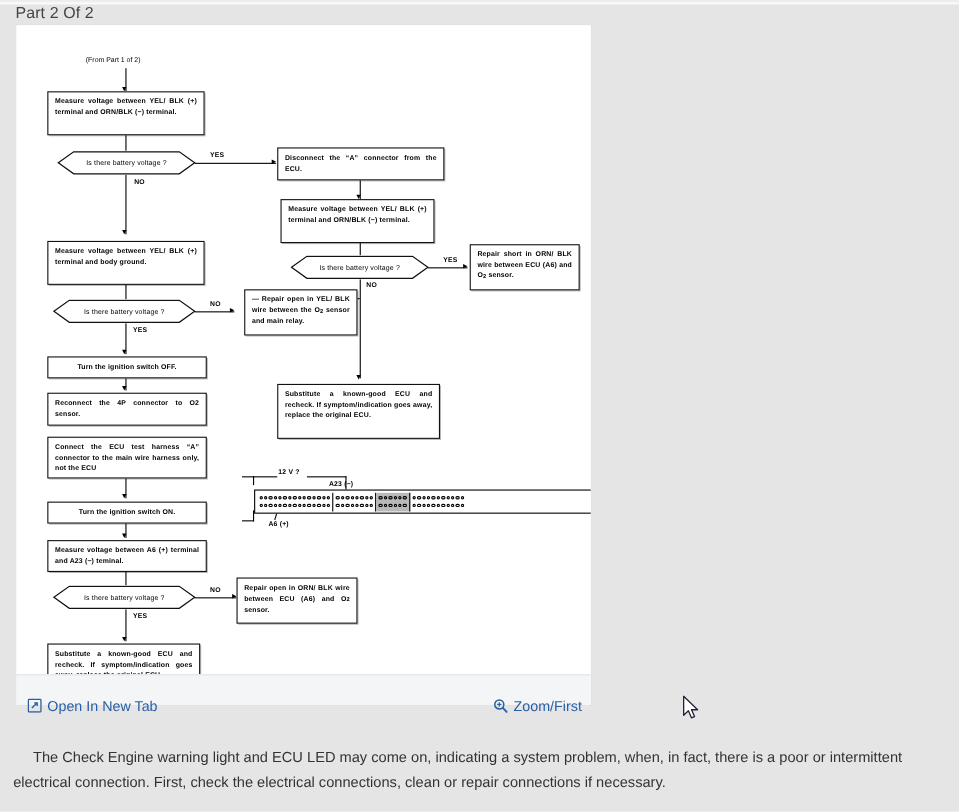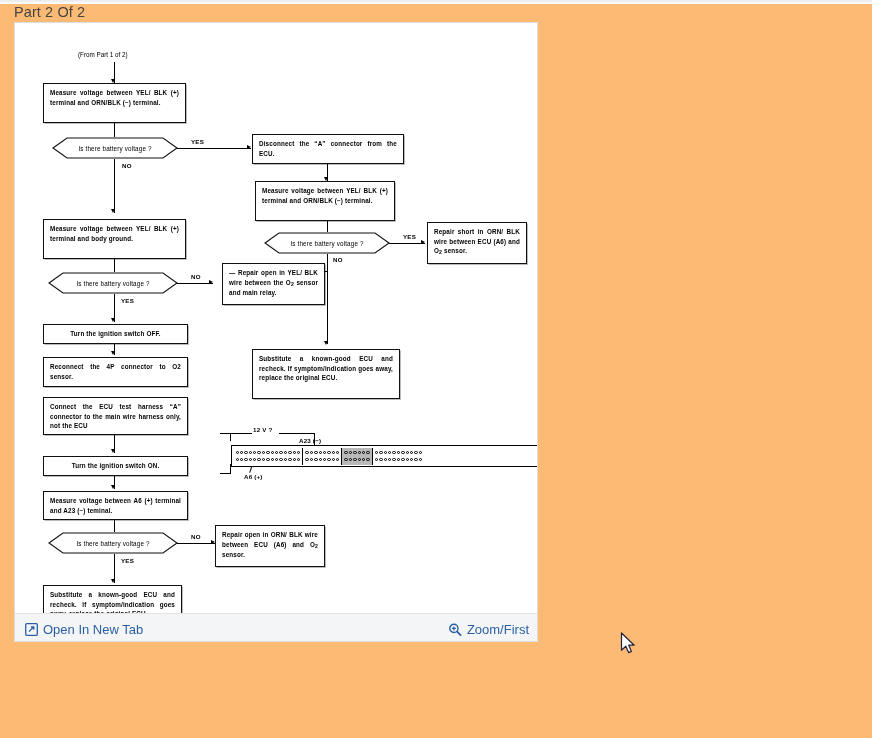--- a/index.html
+++ b/index.html
@@ -6,21 +6,21 @@
     margin: 0;
     padding: 0;
     background: #ffffff;
     font-family: "Liberation Sans", sans-serif;
   }
   #page {
     position: relative;
     width: 872px;
     height: 738px;
     overflow: hidden;
-    background: #fdba74;
+    background: #e5e5e5;
   }
   
   .top-strip {
     position: absolute;
     left: 0; top: 0;
     width: 872px; height: 4px;
     background: linear-gradient(to bottom, #e9e9e9 0%, #f6f6f6 60%, #ffffff 100%);
   }
   .page-title {
     position: absolute;
@@ -54,21 +54,21 @@
     box-sizing: border-box;
   }
   .footer-btn {
     position: absolute;
     display: flex;
     align-items: center;
     gap: 5px;
     font-size: 13px;
     color: #2a5fa5;
     cursor: pointer;
-    top: 8px;
+    top: 20px;
   }
   .footer-btn.left { left: 10px; }
   .footer-btn.right { right: 8px; }
   .footer-btn .lbl { text-decoration: none; }
   .ico { display: inline-block; line-height: 0; }
 
   
   .chart {
     position: absolute;
     left: 0; top: 0;
@@ -446,20 +446,21 @@
             <circle cx="5.9" cy="5.4" r="4.1" fill="none" stroke="#2a5fa5" stroke-width="1.4"></circle>
             <path d="M5.9 3.4 v4 M3.9 5.4 h4" stroke="#2a5fa5" stroke-width="1.1"></path>
             <path d="M9.1 8.6 L12.6 12.2" stroke="#2a5fa5" stroke-width="1.7" stroke-linecap="round"></path>
           </svg>
         </span>
         <span class="lbl">Zoom/First</span>
       </div>
     </div>
   </div>
 
+  <div class="body-para">The Check Engine warning light and ECU LED may come on, indicating a system problem, when, in fact, there is a poor or intermittent electrical connection. First, check the electrical connections, clean or repair connections if necessary.</div>
 
   <div class="cursor">
     <svg width="17" height="24" viewBox="0 0 17 24">
       <path d="M1.5 1 L1.5 18.2 L5.8 14.2 L8.6 20.6 L11.4 19.4 L8.7 13.2 L14.2 13.2 Z" fill="#ffffff" stroke="#22223a" stroke-width="1.2" stroke-linejoin="round"></path>
     </svg>
   </div>
 
 </div>
 
 </body></html>

